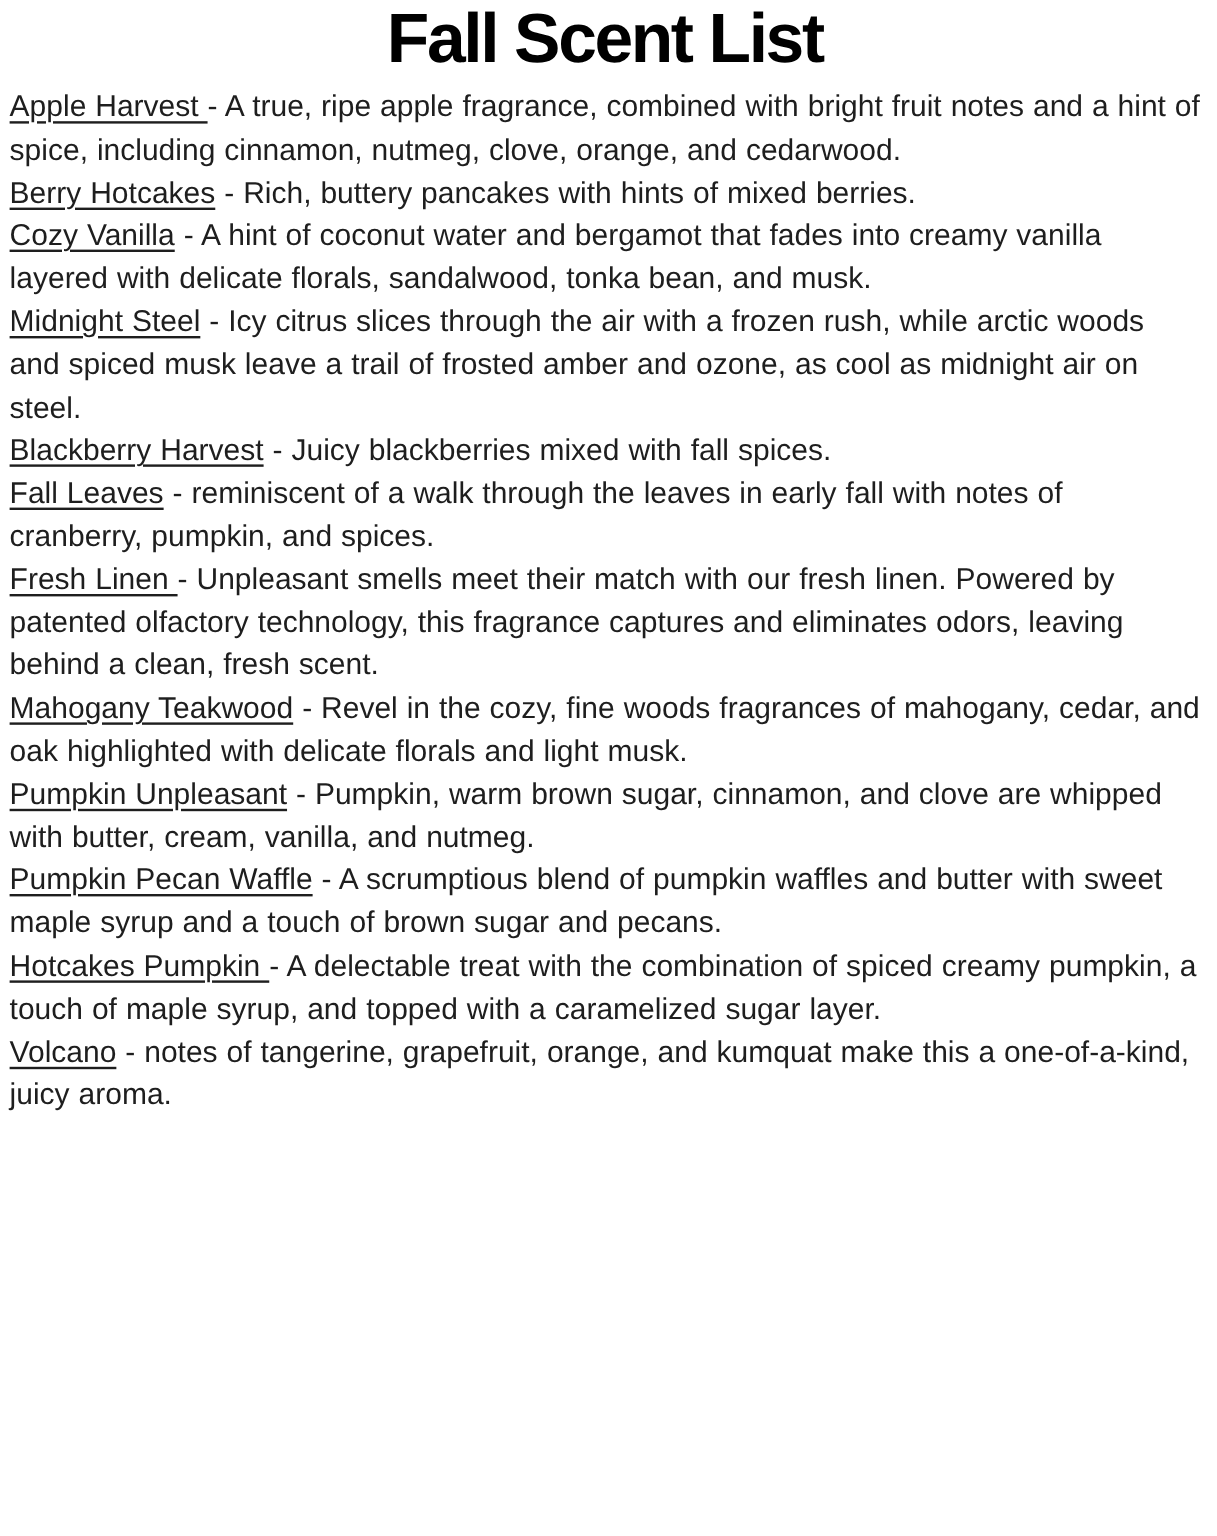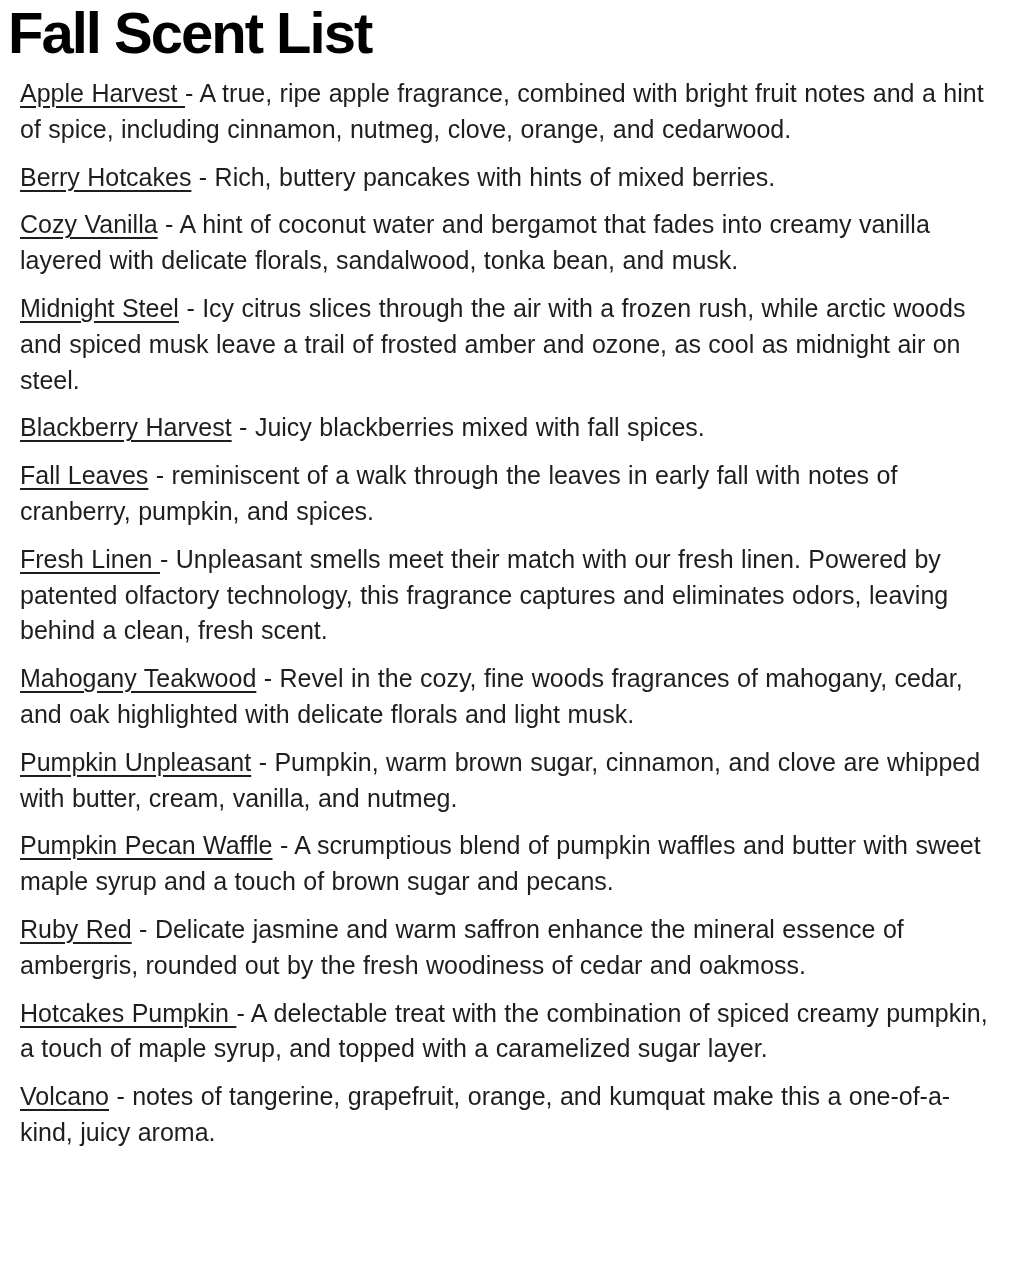--- a/index.html
+++ b/index.html
@@ -16,33 +16,33 @@
   }
   .page {
     box-sizing: border-box;
     width: 1014px;
     min-height: 1280px;
     padding: 2px 14px 10px 8px;
     background: #ffffff;
   }
   .page-title {
     margin: 0 0 8px 0;
-    text-align: left;
+    text-align: center;
     font-size: 58px;
     line-height: 62px;
     font-weight: bold;
     letter-spacing: -2px;
     color: #000000;
     font-family: "Liberation Sans", sans-serif;
   }
   .scent-list {
     width: 992px;
   }
   .scent-item {
-    margin: 12px;
+    margin: 0;
     padding: 0;
     font-size: 25px;
     line-height: 35.8px;
     font-weight: normal;
     color: #1e1e1e;
     word-spacing: 0.5px;
   }
   .scent-name {
     text-decoration: underline;
     text-decoration-thickness: 2px;
@@ -75,20 +75,19 @@
   <p class="scent-item"><span class="scent-name">Fall Leaves</span><span class="scent-sep"> - </span><span class="scent-desc">reminiscent of a walk through the leaves in early fall with notes of cranberry, pumpkin, and spices.</span></p>
 
   <p class="scent-item"><span class="scent-name">Fresh Linen </span><span class="scent-sep">- </span><span class="scent-desc">Unpleasant smells meet their match with our fresh linen. Powered by patented olfactory technology, this fragrance captures and eliminates odors, leaving behind a clean, fresh scent.</span></p>
 
   <p class="scent-item"><span class="scent-name">Mahogany Teakwood</span><span class="scent-sep"> - </span><span class="scent-desc">Revel in the cozy, fine woods fragrances of mahogany, cedar, and oak highlighted with delicate florals and light musk.</span></p>
 
   <p class="scent-item"><span class="scent-name">Pumpkin Unpleasant</span><span class="scent-sep"> - </span><span class="scent-desc">Pumpkin, warm brown sugar, cinnamon, and clove are whipped with butter, cream, vanilla, and nutmeg.</span></p>
 
   <p class="scent-item"><span class="scent-name">Pumpkin Pecan Waffle</span><span class="scent-sep"> - </span><span class="scent-desc">A scrumptious blend of pumpkin waffles and butter with sweet maple syrup and a touch of brown sugar and pecans.</span></p>
 
-  <p class="scent-item"><span class="scent-name">Ruby Red</span><span class="scent-sep"> - </span><span class="scent-desc">Delicate jasmine and warm saffron enhance the mineral essence of ambergris, rounded out by the fresh woodiness of cedar and oakmoss.</span></p>
 
   <p class="scent-item"><span class="scent-name">Hotcakes Pumpkin </span><span class="scent-sep">- </span><span class="scent-desc">A delectable treat with the combination of spiced creamy pumpkin, a touch of maple syrup, and topped with a caramelized sugar layer.</span></p>
 
 
   <p class="scent-item"><span class="scent-name">Volcano</span><span class="scent-sep"> - </span><span class="scent-desc">notes of tangerine, grapefruit, orange, and kumquat make this a one-of-a-kind, juicy aroma.</span></p>
 </div>
 </div>
 
 </body></html>

